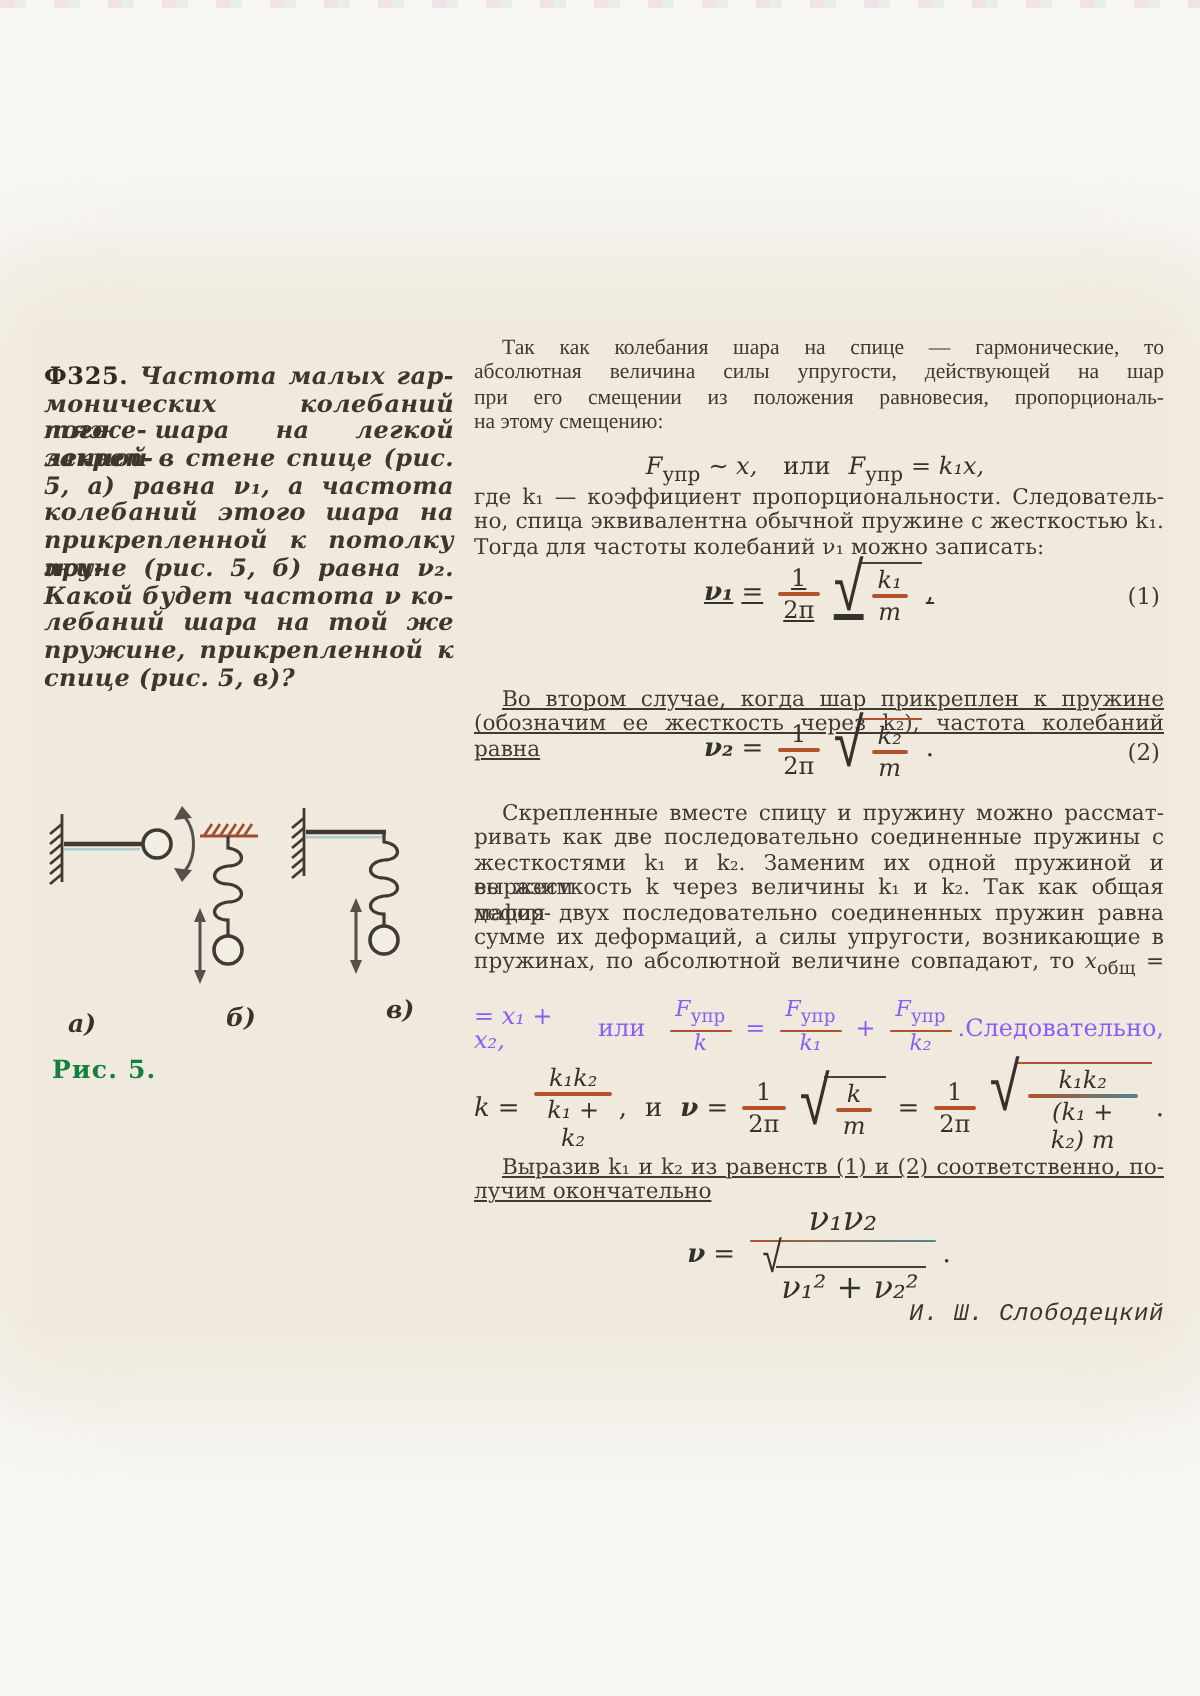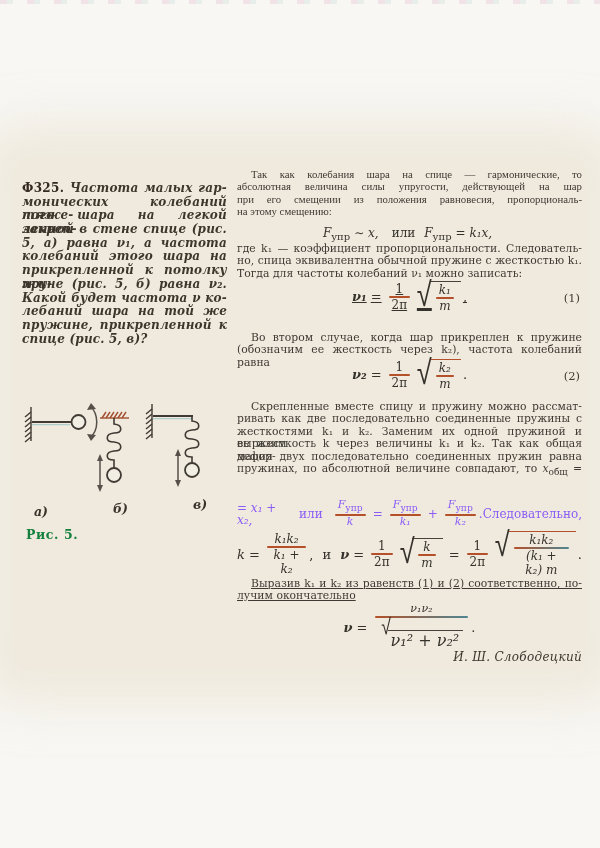--- a/index.html
+++ b/index.html
@@ -38,21 +38,21 @@
   .sqrt .sign{font-family:"DejaVu Sans",sans-serif;font-weight:200;line-height:.8;transform:scaleX(.8);}
   .sqrt .body{border-top:1.5px solid #47423b;margin-left:-4px;padding:1px 4px 0 3px;}
   .sqrt.orange .body{border-top-color:#b4512a;}
   .sqrt.big .sign{font-size:34px;}
   .sqrt.mid .sign{font-size:22px;}
   .sqrt.mid .body{font-size:16px;margin-top:12px;}
   .gap-s{margin:0 4px;} .gap-m{margin:0 9px;}
   .fline{display:flex;align-items:center;}
   .fline .tail{margin-left:auto;}
   .sig{position:absolute;left:237px;top:650px;width:345px;text-align:right;
-    font-style:italic;font-size:12px;color:#3a352d;padding-right:4px;letter-spacing:.3px;}
+    font-style:italic;font-size:12px;color:#3a352d;padding-right:4px;letter-spacing:.3px;font-family:Liberation Mono, monospace;}
 </style>
 </head>
 <body>
 
 <div class="page">
   <div class="scan-noise"></div>
   <div class="tint"></div>
 
   <div class="problem">
     <div class="jline"><b class="pnum">Ф325.</b> <span>Частота малых гар-</span></div>
@@ -158,21 +158,21 @@
       <span class="sqrt big">
           <span class="sign">√</span>
           <span class="body"><span class="frac"><span class="num v">k₁</span><span class="fbar"></span><span class="den v">m</span></span></span>
         </span>
       <span>,</span>
     </span>
     <span class="eqno">(1)</span>
   </div>
 
 
-  <div class="rc" style="top:332px;">
+  <div class="rc" style="top:344px;text-decoration:underline;">
     <div class="jline ind">Во втором случае, когда шар прикреплен к пружине</div>
     <div class="jline last">(обозначим ее жесткость через k₂), частота колебаний равна</div>
   </div>
 
   <div class="eqrow" style="top:359px;height:38px;">
     <span class="eqflex">
       <b><span class="v">ν₂</span></b>
       <span class="gap-s">=</span>
       <span class="frac">
           <span class="num">1</span>
@@ -187,20 +187,21 @@
     </span>
     <span class="eqno">(2)</span>
   </div>
 
   <div class="rc" style="top:401px;">
     <div class="jline ind">Скрепленные вместе спицу и пружину можно рассмат-</div>
     <div class="jline">ривать как две последовательно соединенные пружины с</div>
     <div class="jline">жесткостями k₁ и k₂. Заменим их одной пружиной и выразим</div>
     <div class="jline">ее жесткость k через величины k₁ и k₂. Так как общая дефор-</div>
     <div class="jline">мация двух последовательно соединенных пружин равна</div>
+    <div class="jline">сумме их деформаций, а силы упругости, возникающие в</div>
     <div class="jline"><span>пружинах, по абсолютной величине совпадают, то</span> <span class="v">x</span><sub>общ</sub> <span>=</span></div>
   </div>
 
   <div class="rc fline" style="top:496px;height:36px;font-size:12px;color:#8b5cf6;">
     <span class="v">= x₁ + x₂,</span>
     <span class="gap-m">или</span>
     <span class="frac inline">
         <span class="num"><span class="v">F</span><sub>упр</sub></span>
         <span class="fbar"></span>
         <span class="den v">k</span>
@@ -257,21 +258,21 @@
 
   <div class="rc" style="top:578px;text-decoration:underline;">
     <div class="jline ind">Выразив k₁ и k₂ из равенств (1) и (2) соответственно, по-</div>
     <div class="jline last">лучим окончательно</div>
   </div>
 
   <div class="eqrow eqflex" style="top:604px;height:46px;">
     <b><span class="v">ν</span></b>
     <span class="gap-s">=</span>
     <span class="frac teal">
-      <span class="num v" style="font-size:11px;">ν₁ν₂</span>
+      <span class="num v" style="font-size:17px;">ν₁ν₂</span>
       <span class="fbar"></span>
       <span class="den"><span class="sqrt mid">
             <span class="sign">√</span>
             <span class="body v">ν₁² + ν₂²</span>
           </span></span>
     </span>
     <span>.</span>
   </div>
 
   <div class="sig">И. Ш. Слободецкий</div>

